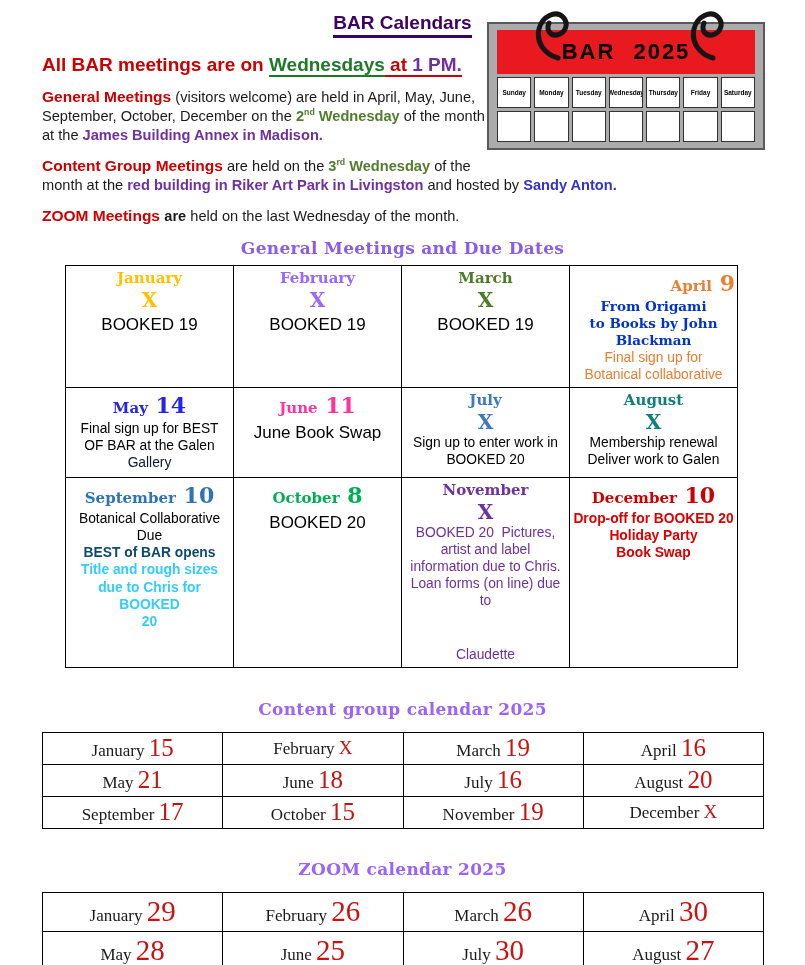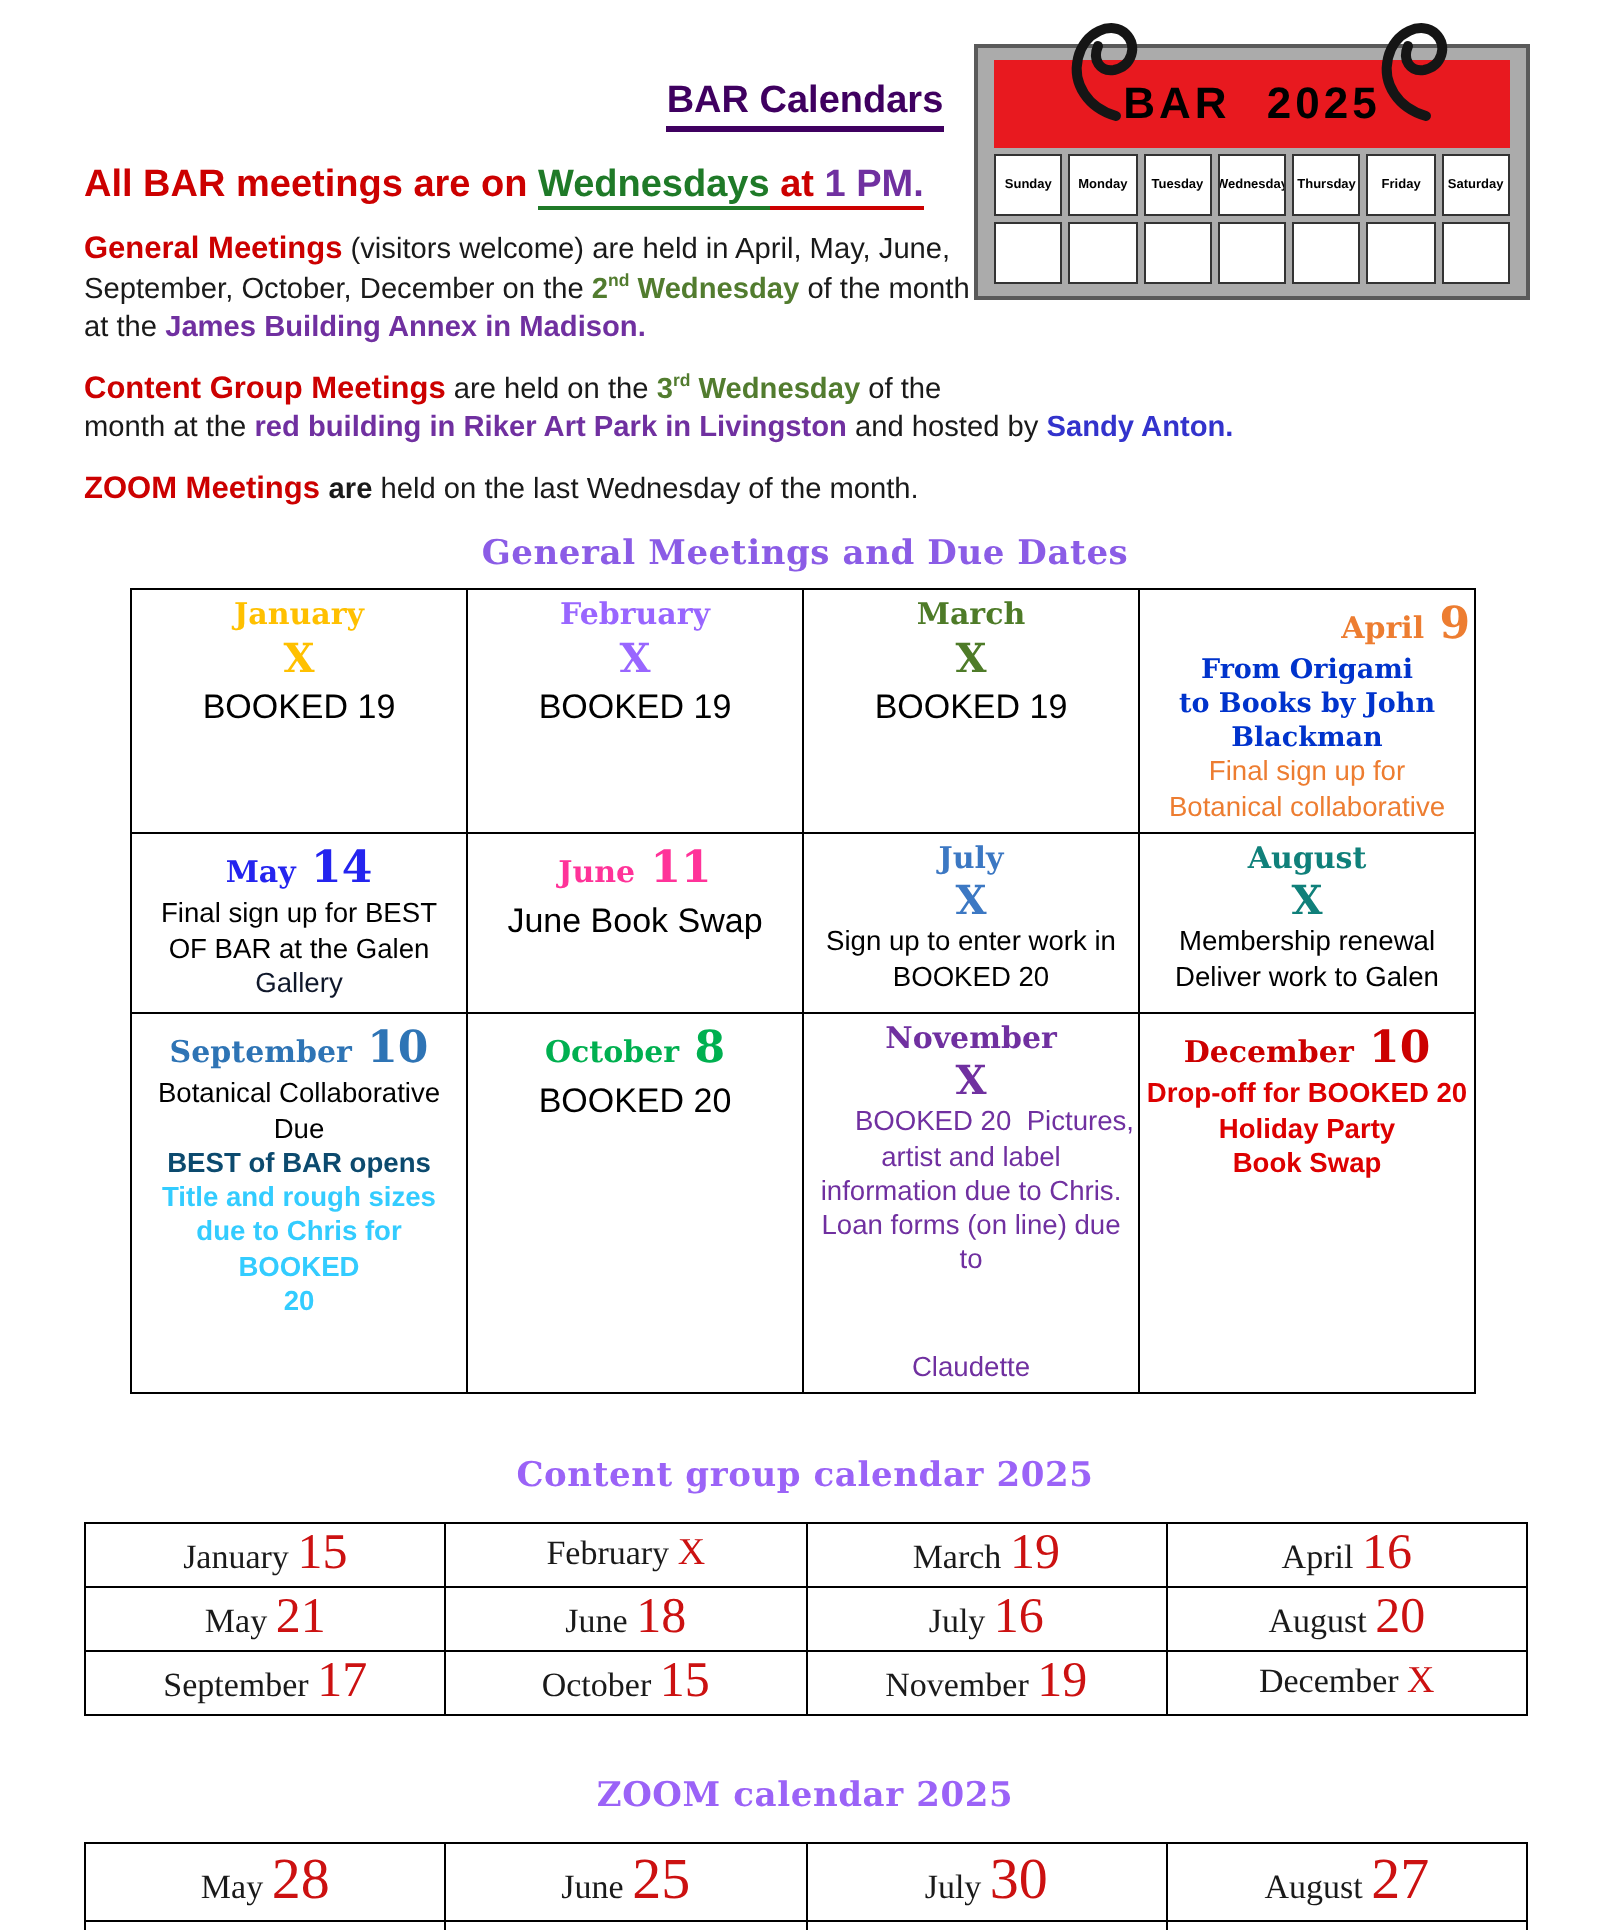--- a/index.html
+++ b/index.html
@@ -7,21 +7,21 @@
   .page {
     position:relative; width:805px; height:965px; margin:0 auto;
     background:#fff; overflow:hidden;
     font-family:"Liberation Sans", sans-serif; color:#111;
   }
 
   
   .doc-title-wrap { text-align:center; margin-top:12px; }
   .doc-title {
     display:inline-block; font-size:19px; font-weight:bold;
-    color:var(--c-title); border-bottom:3px solid var(--c-title); padding-bottom:1px;margin-top:28px;
+    color:var(--c-title); border-bottom:3px solid var(--c-title); padding-bottom:1px;
   }
 
   
   .cal-widget { position:absolute; left:487px; top:8px; width:278px; height:146px; }
   .cal-frame {
     position:absolute; left:0; top:14px; width:278px; height:128px;
     background:var(--c-cal-gray); border:2px solid #5a5a5a;
   }
   .cal-header {
     margin:6px 8px 0; height:44px; background:var(--c-cal-red);
@@ -199,21 +199,21 @@
             <div class="gm-line b" style="color: rgb(51, 204, 255);">due to Chris for BOOKED</div>
             <div class="gm-line b" style="color: rgb(51, 204, 255);">20</div>
           </td>
           <td>
             <div class="gm-month" style="color: rgb(0, 176, 80);">October<span class="gm-day"> 8</span></div>
             <div class="gm-line lg" style="color: rgb(0, 0, 0);">BOOKED 20</div>
           </td>
           <td>
             <div class="gm-month" style="color: rgb(112, 48, 160);">November</div>
             <div class="gm-x" style="color: rgb(112, 48, 160);">X</div>
-            <div class="gm-line" style="color: rgb(112, 48, 160); text-align: right;">BOOKED 20  Pictures,</div>
+            <div class="gm-line" style="color: rgb(112, 48, 160);">BOOKED 20  Pictures,</div>
             <div class="gm-line" style="color: rgb(112, 48, 160);">artist and label</div>
             <div class="gm-line" style="color: rgb(112, 48, 160);">information due to Chris.</div>
             <div class="gm-line" style="color: rgb(112, 48, 160);">Loan forms (on line) due to</div>
             <div class="gm-line" style="color: rgb(112, 48, 160); margin-top: 36px;">Claudette</div>
           </td>
           <td>
             <div class="gm-month" style="color: rgb(204, 0, 0);">December<span class="gm-day"> 10</span></div>
             <div class="gm-line b" style="color: rgb(221, 0, 0);">Drop-off for BOOKED 20</div>
             <div class="gm-line b" style="color: rgb(221, 0, 0);">Holiday Party</div>
             <div class="gm-line b" style="color: rgb(221, 0, 0);">Book Swap</div>
@@ -243,20 +243,26 @@
           <td><span class="cz-month">November </span><span class="cz-value">19</span></td>
           <td><span class="cz-month">December </span><span class="cz-value x">X</span></td>
         </tr>
       </tbody>
     </table>
 
   <div class="section-title st3" style="color: rgb(155, 99, 247);">ZOOM calendar 2025</div>
   <table class="cz-table zoom">
       <tbody id="zt-body">
         <tr>
+          <td><span class="cz-month">January </span><span class="cz-value">29</span></td>
+          <td><span class="cz-month">February </span><span class="cz-value">26</span></td>
+          <td><span class="cz-month">March </span><span class="cz-value">26</span></td>
+          <td><span class="cz-month">April </span><span class="cz-value">30</span></td>
+        </tr>
+        <tr>
           <td><span class="cz-month">May </span><span class="cz-value">28</span></td>
           <td><span class="cz-month">June </span><span class="cz-value">25</span></td>
           <td><span class="cz-month">July </span><span class="cz-value">30</span></td>
           <td><span class="cz-month">August </span><span class="cz-value">27</span></td>
         </tr>
         <tr>
           <td><span class="cz-month">September </span><span class="cz-value">24</span></td>
           <td><span class="cz-month">October </span><span class="cz-value">29</span></td>
           <td><span class="cz-month">November </span><span class="cz-value">26</span></td>
           <td><span class="cz-month">December </span><span class="cz-value">31</span></td>

